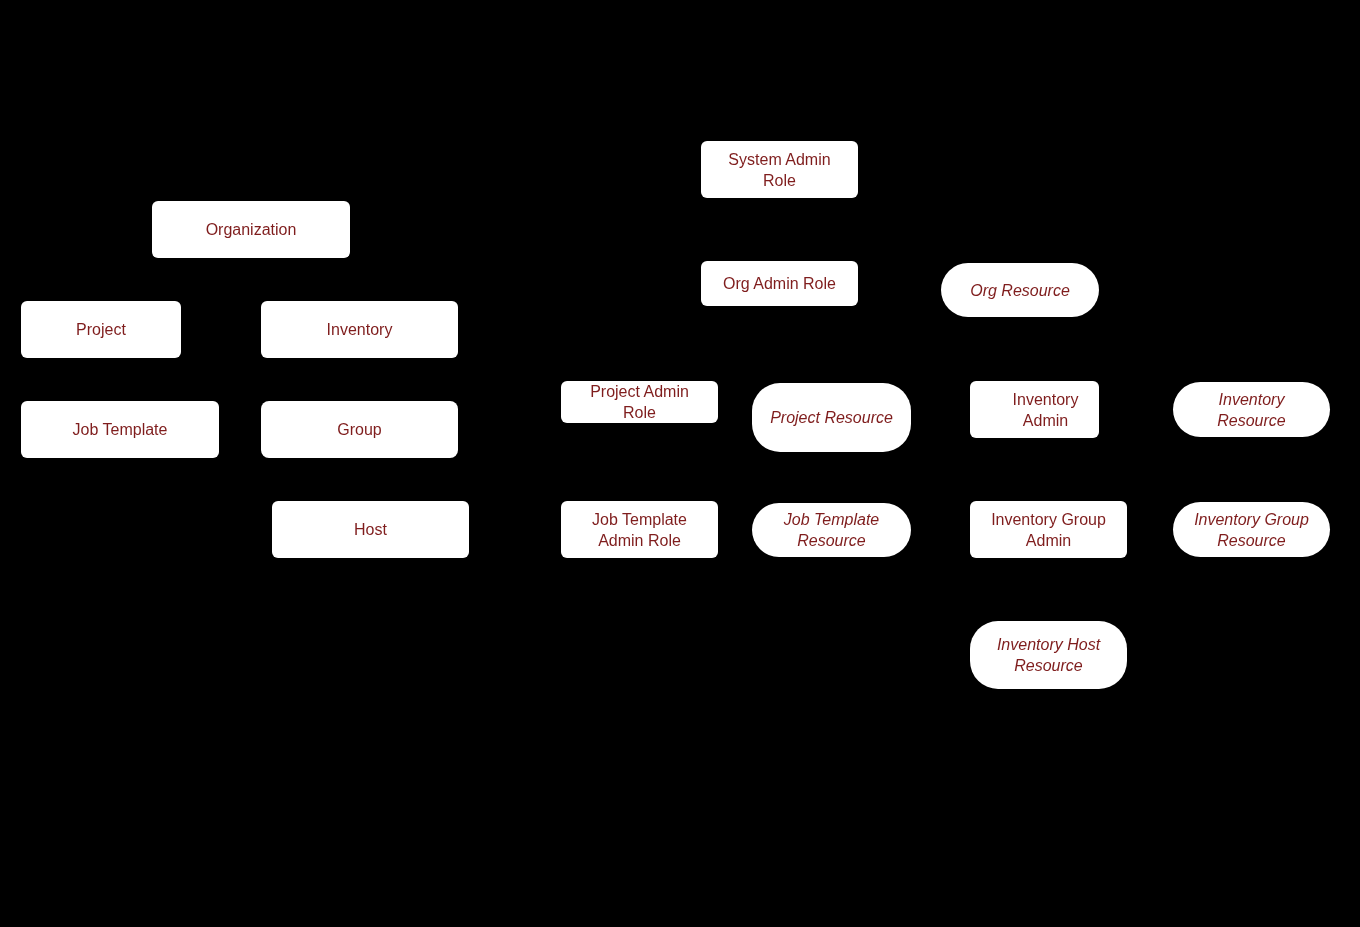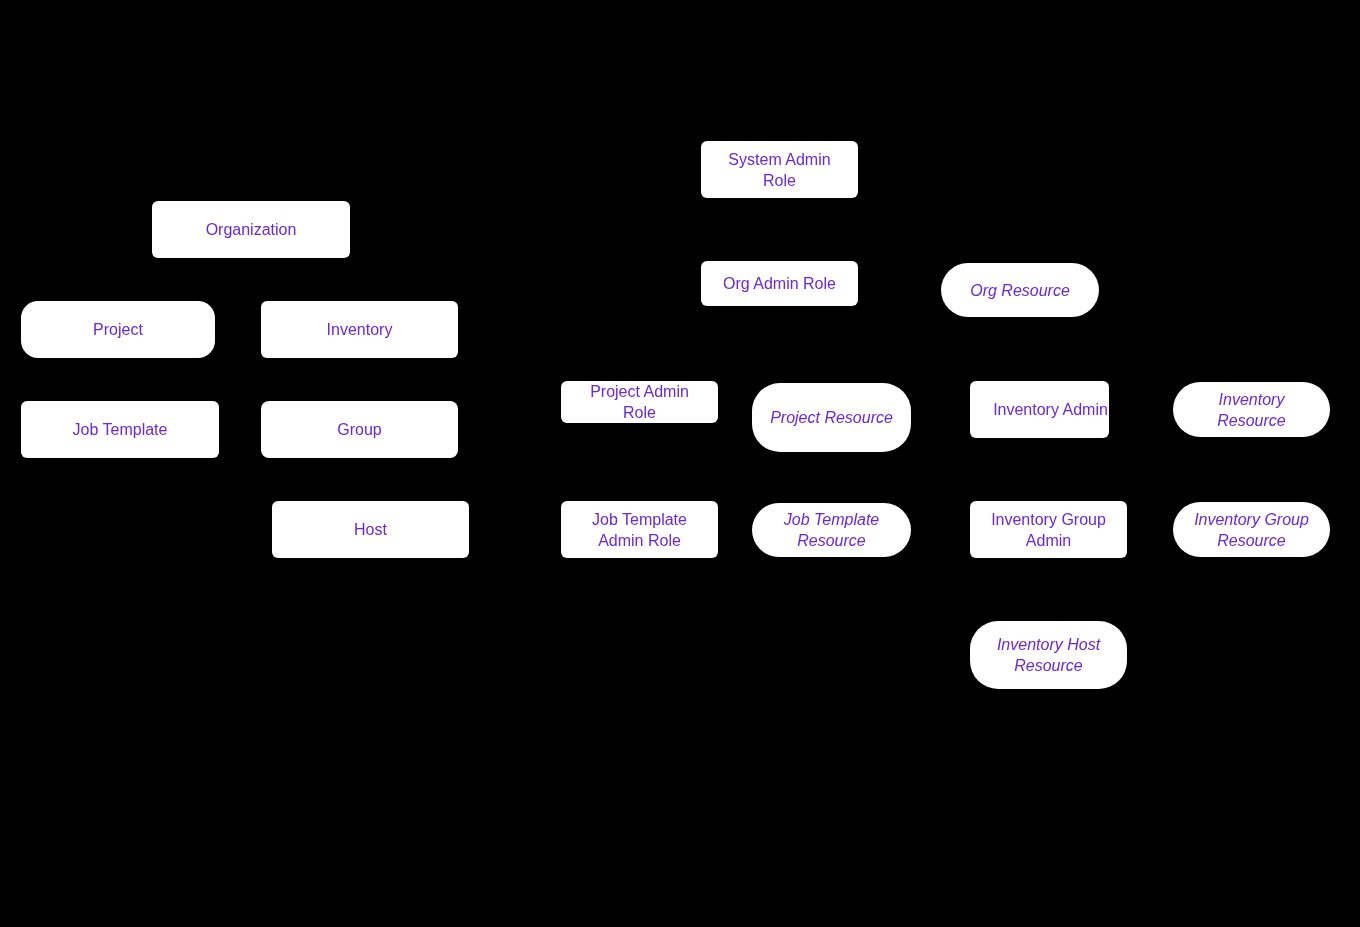--- a/index.html
+++ b/index.html
@@ -11,21 +11,21 @@
     position: relative;
     width: 1360px;
     height: 927px;
     background: #000000;
     overflow: hidden;
     font-family: "Liberation Sans", sans-serif;
   }
   .node {
     position: absolute;
     background: #ffffff;
-    color: #6d28d9;
+    color: #7f1d1d;
     display: flex;
     align-items: center;
     justify-content: center;
     text-align: center;
     font-size: 16px;
     line-height: 21px;
     white-space: pre-line;
     box-sizing: border-box;
   }
   .rect {
@@ -36,21 +36,21 @@
     font-style: italic;
   }
 </style>
 </head>
 <body>
 
 <div class="canvas">
 
   <div class="node rect" style="left:144px; top:201px; width:198px; height:57px;margin-left:8px;">Organization</div>
 
-  <div class="node rect" style="left:21px; top:301px; width:194px; height:57px;border-radius:17px;">Project</div>
+  <div class="node rect" style="left:21px; top:301px; width:160px; height:57px;">Project</div>
 
   <div class="node rect" style="left:261px; top:301px; width:197px; height:57px;">Inventory</div>
 
   <div class="node rect" style="left:21px; top:401px; width:198px; height:57px;">Job Template</div>
 
   <div class="node rect" style="left:261px; top:401px; width:197px; height:57px;border-radius:8px;">Group</div>
 
   <div class="node rect" style="left:272px; top:501px; width:197px; height:57px;">Host</div>
 
   <div class="node rect" style="left:701px; top:141px; width:157px; height:57px;">System Admin
@@ -58,21 +58,21 @@
 
   <div class="node rect" style="left:701px; top:261px; width:157px; height:45px;">Org Admin Role</div>
 
   <div class="node pill" style="left:941px; top:263px; width:158px; height:54px;">Org Resource</div>
 
   <div class="node rect" style="left:561px; top:381px; width:157px; height:42px;">Project Admin
 Role</div>
 
   <div class="node pill" style="left:752px; top:383px; width:159px; height:69px;">Project Resource</div>
 
-  <div class="node rect" style="left:970px; top:381px; width:139px; height:57px;padding-left:22px;">Inventory Admin</div>
+  <div class="node rect" style="left:970px; top:381px; width:129px; height:57px;padding-left:22px;">Inventory Admin</div>
 
   <div class="node pill" style="left:1173px; top:382px; width:157px; height:55px;">Inventory
 Resource</div>
 
   <div class="node rect" style="left:561px; top:501px; width:157px; height:57px;">Job Template
 Admin Role</div>
 
   <div class="node pill" style="left:752px; top:503px; width:159px; height:54px;">Job Template
 Resource</div>
 

